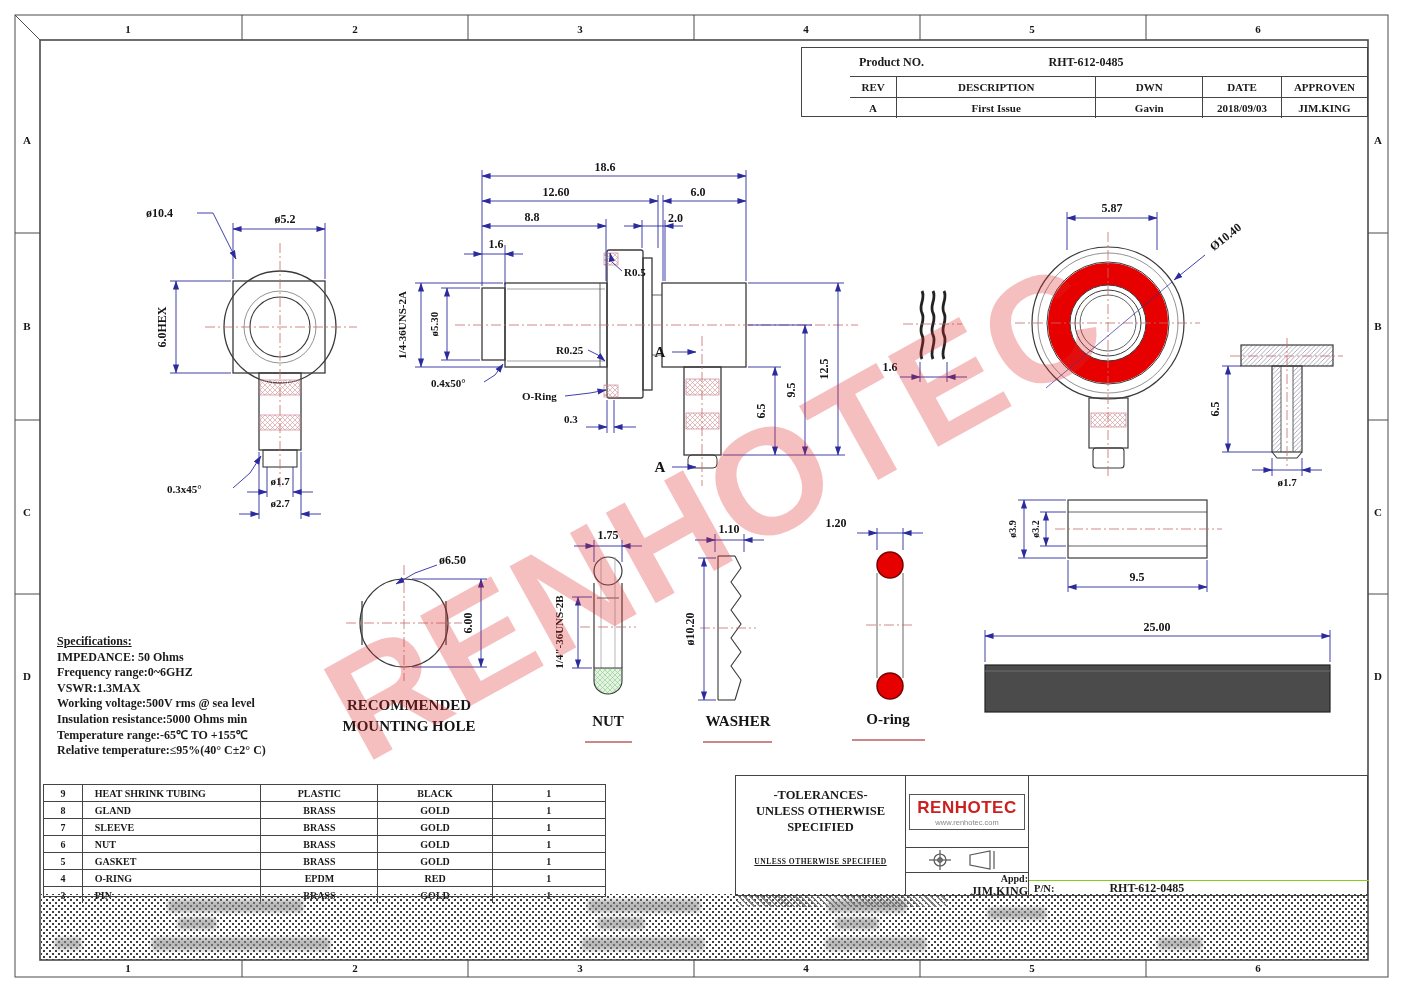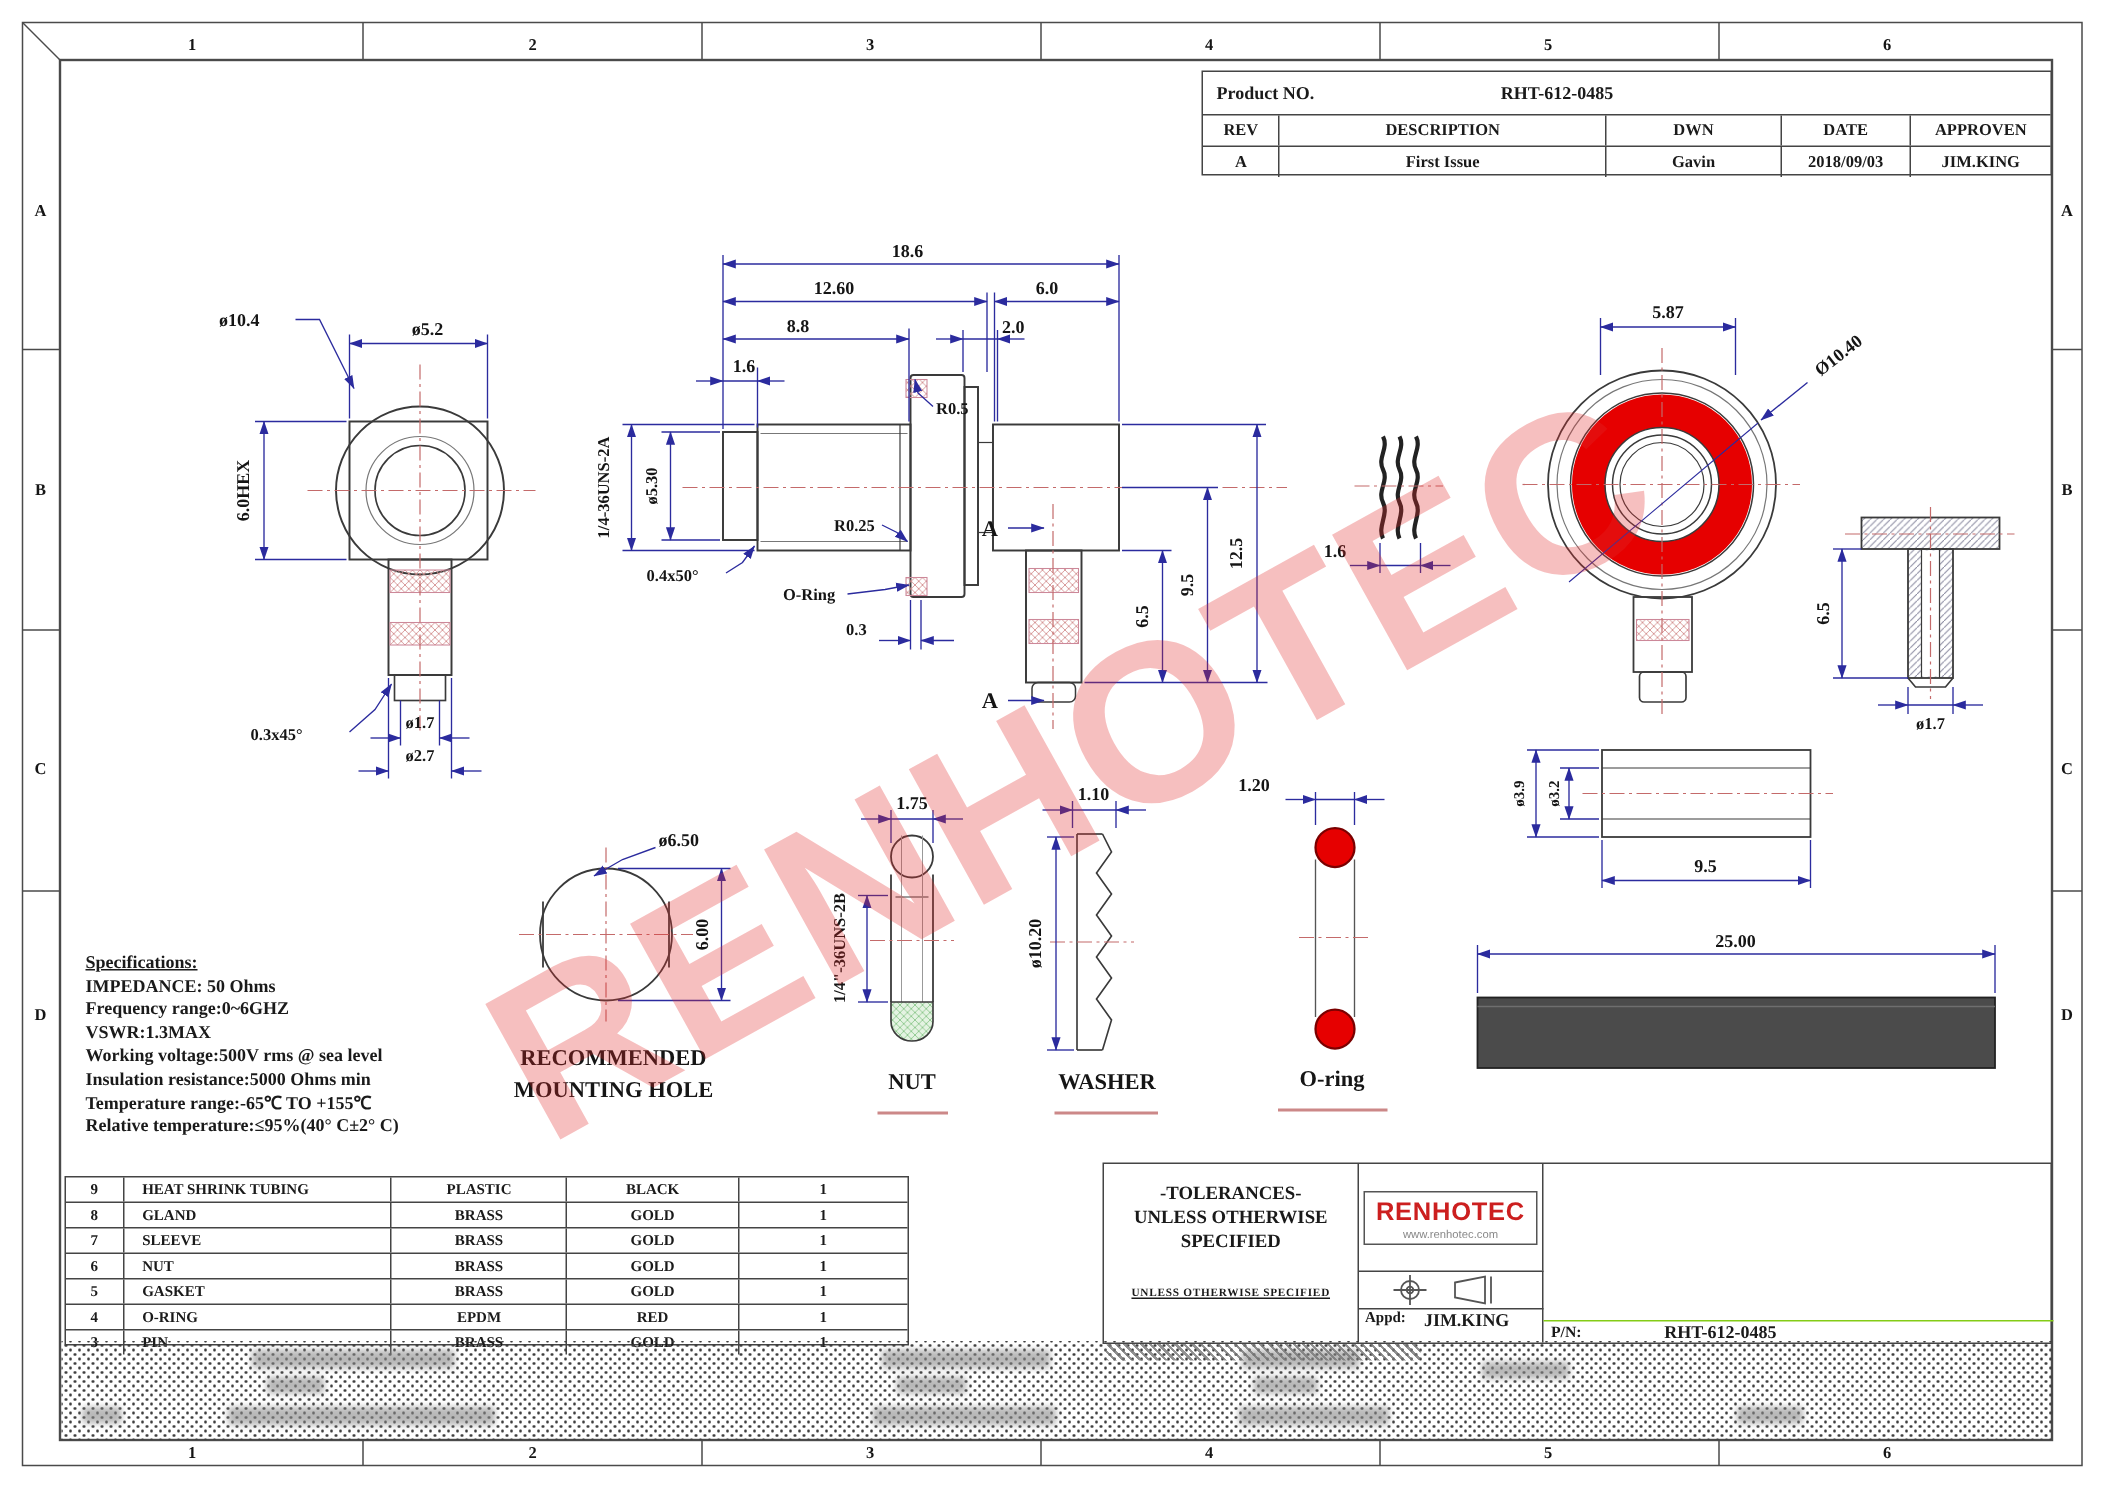--- a/index.html
+++ b/index.html
@@ -2,21 +2,21 @@
 <html><head>
 <meta charset="utf-8">
 <style>
   html,body{margin:0;padding:0;background:#fff;}
   .sheet{position:relative;width:1403px;height:992px;background:#fff;overflow:hidden;
          font-family:"Liberation Serif",serif;color:#1a1a1a;}
   .ov{position:absolute;box-sizing:border-box;}
   svg text{font-family:"Liberation Serif",serif;font-weight:bold;fill:#151515;}
 
   
-  .ptab{border:1px solid #444;}
+  .ptab{border:1px solid #444;padding-left:48px;}
   .ptab .r1{display:flex;align-items:center;height:28px;border-bottom:1px solid #444;}
   .ptab .r1 .lab{width:112px;padding-left:9px;font-weight:bold;font-size:12px;}
   .ptab .r1 .val{width:230px;text-align:center;font-weight:bold;font-size:12px;}
   .prow{display:flex;height:20px;}
   .prow + .prow{border-top:1px solid #444;}
   .pcell{display:flex;align-items:center;justify-content:center;font-weight:bold;font-size:11px;
          border-right:1px solid #444;}
   .pcell:last-child{border-right:none;}
 
   
@@ -41,21 +41,21 @@
   .tb-logo{left:170px;top:0;width:123px;height:71px;border-right:1px solid #444;
            display:flex;align-items:center;justify-content:center;}
   .tb-logo .box{border:1.5px solid #555;padding:3px 7px 2px;text-align:center;}
   .tb-logo .rh{font-family:"Liberation Sans",sans-serif;font-weight:bold;font-size:17px;color:#cc1f1f;letter-spacing:.5px;}
   .tb-logo .url{font-family:"Liberation Sans",sans-serif;font-size:7.5px;color:#888;}
   .tb-group{left:293px;top:0;width:340px;height:71px;display:flex;align-items:center;justify-content:center;
             font-family:"Liberation Sans",sans-serif;font-weight:bold;font-size:30px;color:#2424d8;letter-spacing:1px;}
   .tb-proj{left:170px;top:71px;width:123px;height:25px;border-top:1px solid #444;border-right:1px solid #444;
            display:flex;align-items:center;justify-content:center;gap:10px;}
   .tb-appd{left:170px;top:96px;width:123px;height:23px;border-top:1px solid #444;border-right:1px solid #444;
-           display:flex;align-items:flex-start;}
+           display:flex;align-items:flex-end;flex-direction:column;}
   .tb-appd .l{font-weight:bold;font-size:10px;padding-left:4px;}
   .tb-appd .v{font-weight:bold;font-size:12px;margin-left:12px;}
   .tb-part{left:293px;top:71px;width:340px;height:33px;border-top:1px solid #444;}
   .tb-part .l{position:absolute;left:5px;top:1px;font-weight:bold;font-size:10.5px;}
   .tb-part .v{position:absolute;right:18px;top:15px;font-weight:bold;font-size:12px;}
   .tb-pn{left:293px;top:104px;width:340px;height:15px;border-top:1px solid #84cc16;display:flex;align-items:center;}
   .tb-pn .l{font-weight:bold;font-size:10.5px;padding-left:5px;}
   .tb-pn .v{font-weight:bold;font-size:12px;margin-left:55px;}
 
   

